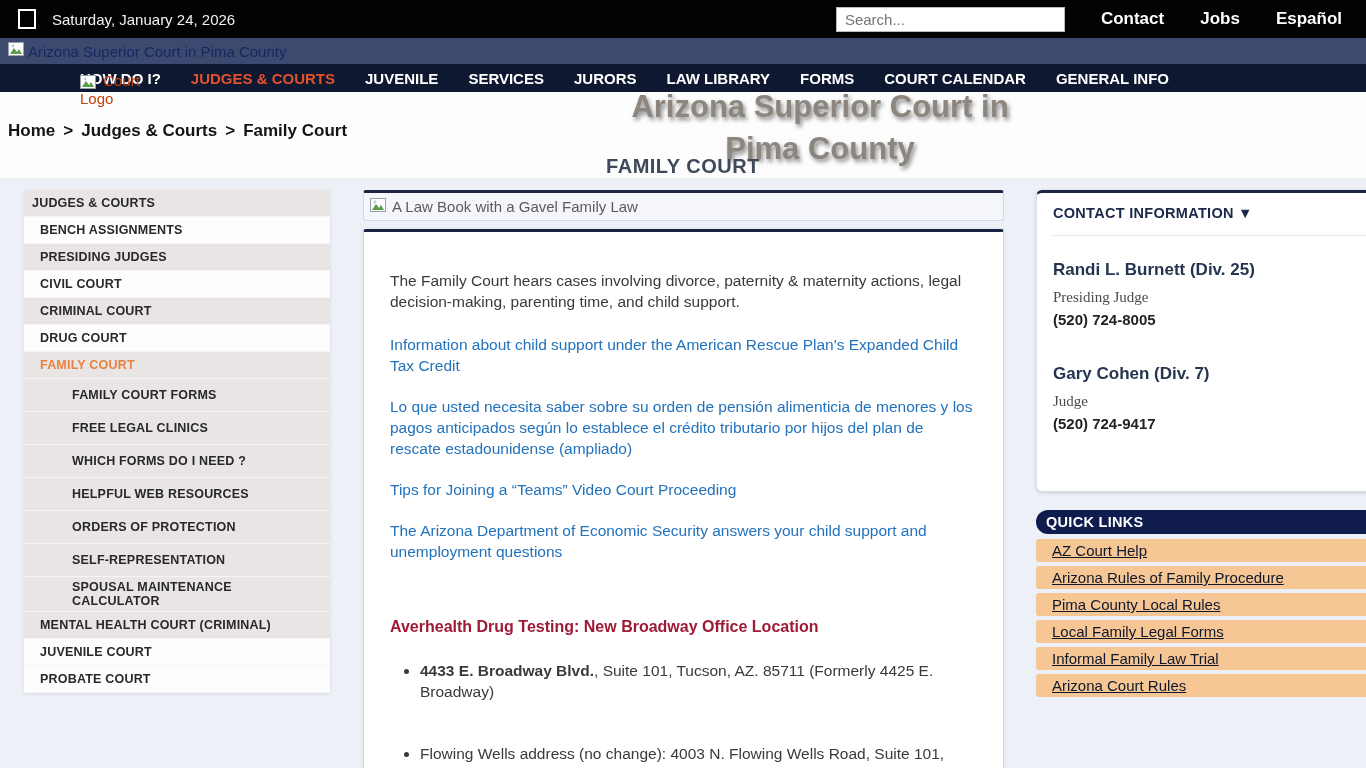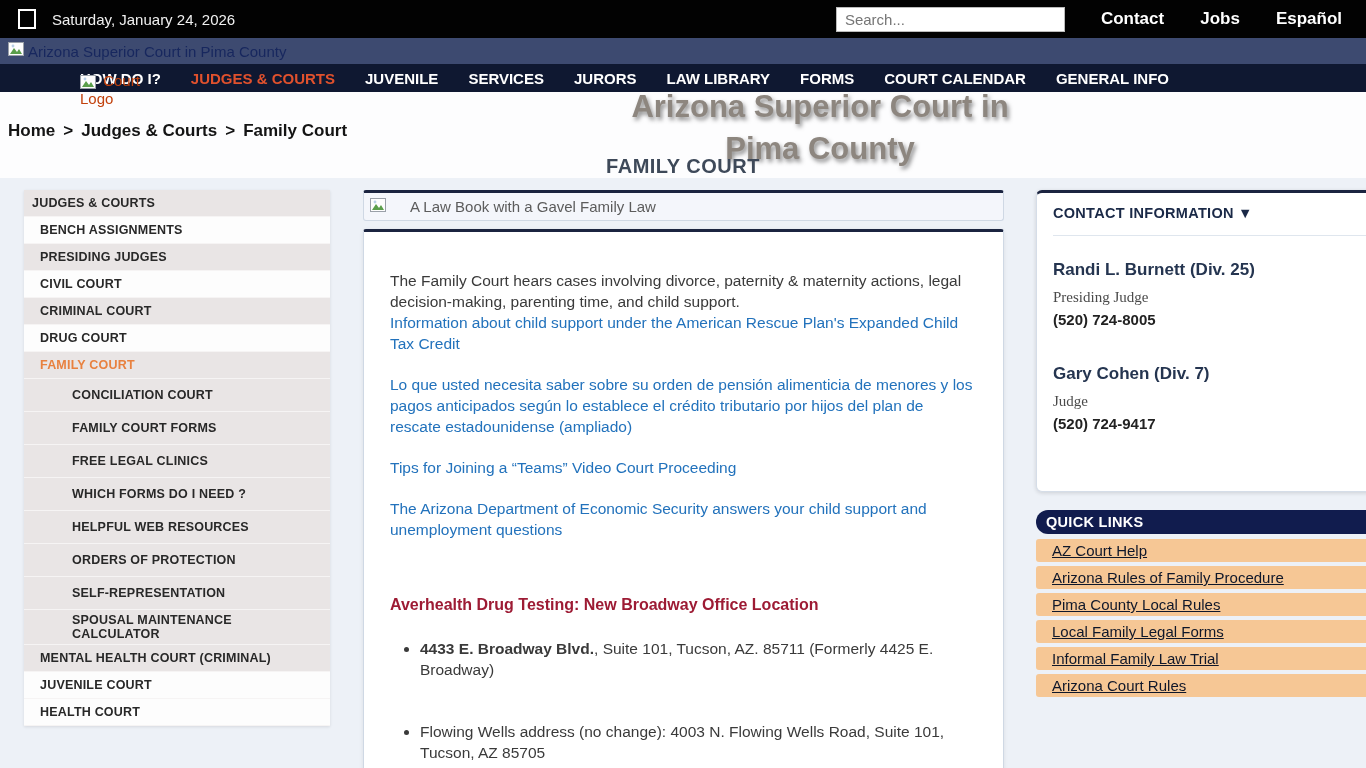--- a/index.html
+++ b/index.html
@@ -37,23 +37,23 @@
   .page-title{position:absolute;left:363px;top:155px;width:640px;text-align:center;font-size:20px;font-weight:600;letter-spacing:0.5px;color:#3e4959;z-index:3;}
   
   .sidebar{position:absolute;left:24px;top:190px;width:306px;background:#f6f4f4;box-shadow:0 1px 3px rgba(0,0,0,0.10);}
   .side-row{display:flex;align-items:center;min-height:26px;margin-bottom:1px;background:#fdfdfd;font-size:12.5px;font-weight:bold;color:#282828;padding:3px 8px;letter-spacing:0.2px;cursor:pointer;}
   .side-row.shade{background:#e9e5e5;}
   .side-row.lvl1{padding-left:16px;}
   .side-row.lvl2{padding-left:48px;min-height:32px;}
   .side-row.active{color:#e8813f;}
   
   .main-col{position:absolute;left:363px;top:190px;width:641px;}
-  .img-box{height:31px;background:#f4f6fb;border:1px solid #cfd8e4;border-top:3px solid #1b2440;border-radius:3px;display:flex;align-items:center;gap:24px;padding:0 6px;color:#5c5c5c;font-size:15px;}
+  .img-box{height:31px;background:#f4f6fb;border:1px solid #cfd8e4;border-top:3px solid #1b2440;border-radius:3px;display:flex;align-items:center;gap:6px;padding:0 6px;color:#5c5c5c;font-size:15px;}
   .content-panel{margin-top:8px;background:#ffffff;border:1px solid #cfd8e4;border-top:3px solid #1b2440;border-radius:3px;box-shadow:0 1px 4px rgba(0,0,0,0.08);padding:38px 26px 20px;height:700px;}
-  .intro{font-size:15.5px;color:#3a3a3a;line-height:21px;}
+  .intro{font-size:15.5px;color:#3a3a3a;line-height:21px;margin-bottom:22px;}
   .content-link{display:block;color:#2272bc;font-size:15.5px;line-height:21px;margin-bottom:20px;text-decoration:none;cursor:pointer;}
   .notice{color:#9d1b34;font-weight:bold;font-size:16px;margin:56px 0 24px;}
   .addr-list{margin:0;padding-left:30px;}
   .addr-list li{font-size:15.5px;color:#3a3a3a;line-height:21px;margin-bottom:41px;}
   
   .right-col{position:absolute;left:1036px;top:190px;width:366px;}
   .contact-panel{background:#ffffff;border:1px solid #d5dde8;border-top:3px solid #1b2440;border-radius:6px;box-shadow:0 1px 4px rgba(0,0,0,0.14);padding:12px 16px 20px;height:302px;}
   .contact-header{font-size:14.5px;font-weight:bold;color:#1a2947;letter-spacing:0.3px;}
   .contact-divider{border:none;border-top:1px solid #dfe6ee;margin:14px 0 6px;}
   .judge{margin-top:24px;}
@@ -134,23 +134,20 @@
     <div class="side-row lvl1 shade">
       <span>CRIMINAL COURT</span>
     </div>
     <div class="side-row lvl1">
       <span>DRUG COURT</span>
     </div>
     <div class="side-row lvl1 shade active">
       <span>FAMILY COURT</span>
     </div>
     <div class="side-row lvl2 shade">
-      <span>CONCILIATION COURT</span>
-    </div>
-    <div class="side-row lvl2 shade">
       <span>FAMILY COURT FORMS</span>
     </div>
     <div class="side-row lvl2 shade">
       <span>FREE LEGAL CLINICS</span>
     </div>
     <div class="side-row lvl2 shade">
       <span>WHICH FORMS DO I NEED ?</span>
     </div>
     <div class="side-row lvl2 shade">
       <span>HELPFUL WEB RESOURCES</span>
@@ -164,21 +161,21 @@
     <div class="side-row lvl2 shade">
       <span>SPOUSAL MAINTENANCE CALCULATOR</span>
     </div>
     <div class="side-row lvl1 shade">
       <span>MENTAL HEALTH COURT (CRIMINAL)</span>
     </div>
     <div class="side-row lvl1">
       <span>JUVENILE COURT</span>
     </div>
     <div class="side-row lvl1">
-      <span>HEALTH COURT</span>
+      <span>PROBATE COURT</span>
     </div>
   </div>
 
 <div class="main-col">
   <div class="img-box">
     <span>
       <svg width="16" height="14" viewBox="0 0 16 14">
           <rect x="0.5" y="0.5" width="15" height="13" fill="#fdfdfd" stroke="#9aa0a8"></rect>
           <polygon points="2,12 6,6 9,10 11,7 14,12" fill="#5a9e4a"></polygon>
           <circle cx="5" cy="4" r="1.4" fill="#b9cfe6"></circle>

